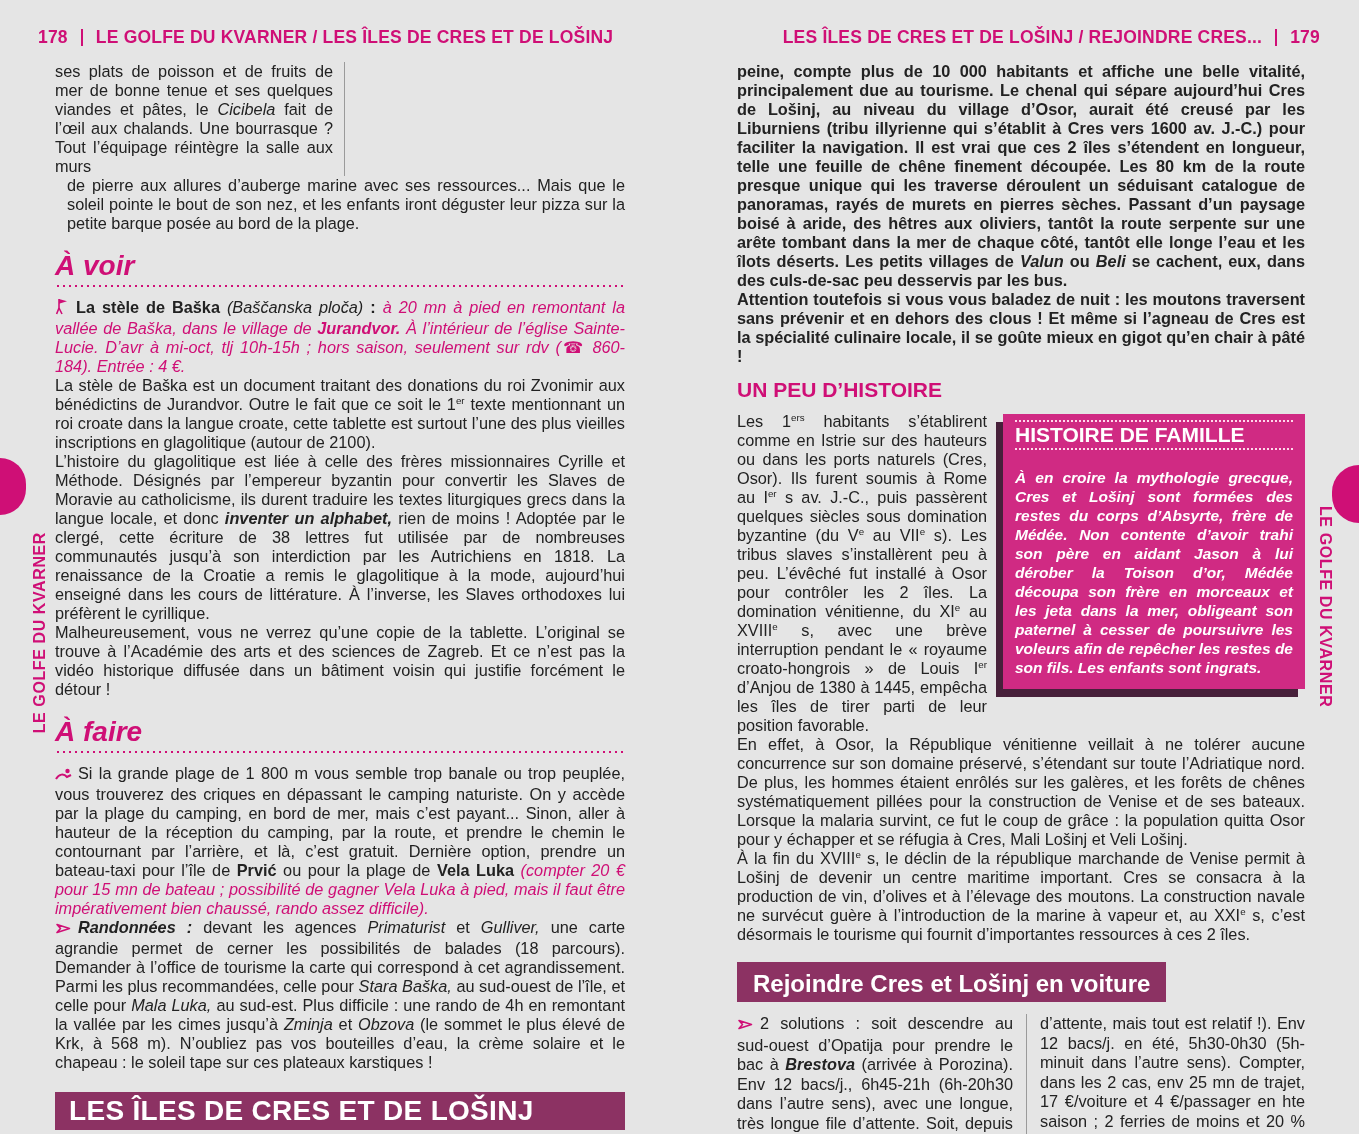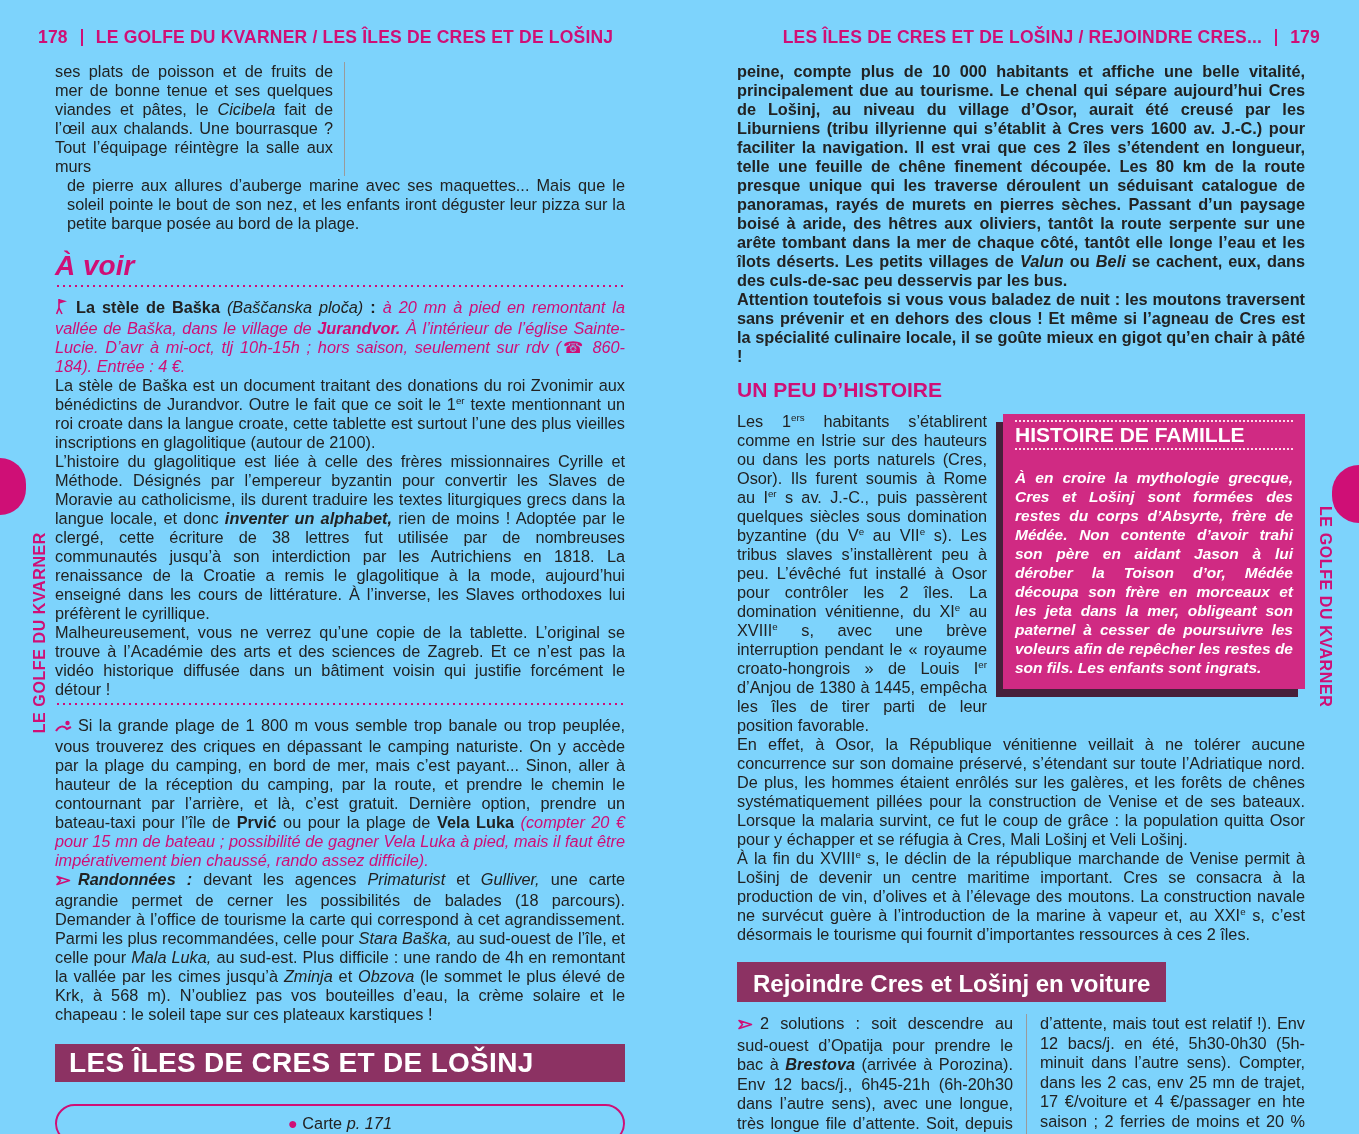--- a/index.html
+++ b/index.html
@@ -1,17 +1,17 @@
 <!DOCTYPE html>
 <html lang="fr"><head>
 <meta charset="utf-8">
 <style>
   html,body{margin:0;padding:0;background:#fff;}
   body{width:1359px;height:1134px;font-family:"Liberation Sans","DejaVu Sans",sans-serif;color:#222;}
-  .spread{position:relative;width:1359px;height:1134px;overflow:hidden;background:#7dd3fc;}
+  .spread{position:relative;width:1359px;height:1134px;overflow:hidden;background:#e5e5e5;}
 
   
   .hdr{position:absolute;top:27px;font-weight:700;font-size:17.5px;color:#cf0f76;letter-spacing:.2px;white-space:nowrap;}
   .hdr-l{left:38px;}
   .hdr-r{right:39px;text-align:right;}
   .hbar{display:inline-block;width:2px;height:17px;background:#cf0f76;margin:0 13px;vertical-align:-3px;}
 
   
   .lp{position:absolute;left:55px;top:62px;width:570px;font-size:16.3px;line-height:19px;text-align:justify;}
   .rp{position:absolute;left:737px;top:62px;width:568px;font-size:16.3px;line-height:19px;text-align:justify;}
@@ -65,35 +65,36 @@
   <div class="hdr hdr-l">
     <span>178</span><span class="hbar"></span><span>LE GOLFE DU KVARNER / LES ÎLES DE CRES ET DE LOŠINJ</span>
   </div>
   <div class="hdr hdr-r">
     <span>LES ÎLES DE CRES ET DE LOŠINJ / REJOINDRE CRES...</span><span class="hbar"></span><span>179</span>
   </div>
 
   <div class="lp">
     <div class="cols">
       <div class="c1 para"><span>ses plats de poisson et de fruits de mer de bonne tenue et ses quelques viandes et pâtes, le </span><span class="i">Cicibela</span><span> fait de l’œil aux chalands. Une bourrasque ? Tout l’équipage réintègre la salle aux murs</span></div>
-      <div class="c2 para"><span>de pierre aux allures d’auberge marine avec ses maquettes... Mais que le soleil pointe le bout de son nez, et les enfants iront déguster leur pizza sur la petite barque posée au bord de la plage.</span></div>
+      <div class="c2 para"><span>de pierre aux allures d’auberge marine avec ses ressources... Mais que le soleil pointe le bout de son nez, et les enfants iront déguster leur pizza sur la petite barque posée au bord de la plage.</span></div>
     </div>
 
     <div class="sec-title">À voir</div>
     <div class="dots"></div>
 
     <p class="para lead"><span class="icon"><svg width="15" height="17" viewBox="0 0 15 17">
             <path d="M4 1 L4 10" stroke="#cf0f76" stroke-width="1.6" fill="none"></path>
             <path d="M4 1 L12 3.2 L4 5.8 Z" fill="#cf0f76"></path>
             <path d="M4 10 L1.6 16 M4 10 L7 16" stroke="#cf0f76" stroke-width="1.6" fill="none"></path>
           </svg></span><span><span class="b">La stèle de Baška </span><span class="i">(Baščanska ploča)</span><span class="b"> : </span><span class="i m">à 20 mn à pied en remontant la vallée de Baška, dans le village de </span><span class="b i m">Jurandvor.</span><span class="i m"> À l’intérieur de l’église Sainte-Lucie. D’avr à mi-oct, tlj 10h-15h ; hors saison, seulement sur rdv (☎ 860-184). Entrée : 4 €.</span></span></p>
     <p class="para"><span>La stèle de Baška est un document traitant des donations du roi Zvonimir aux bénédictins de Jurandvor. Outre le fait que ce soit le 1</span><span class="sup">er</span><span> texte mentionnant un roi croate dans la langue croate, cette tablette est surtout l’une des plus vieilles inscriptions en glagolitique (autour de 2100).</span></p>
     <p class="para"><span>L’histoire du glagolitique est liée à celle des frères missionnaires Cyrille et Méthode. Désignés par l’empereur byzantin pour convertir les Slaves de Moravie au catholicisme, ils durent traduire les textes liturgiques grecs dans la langue locale, et donc </span><span class="b i">inventer un alphabet,</span><span> rien de moins ! Adoptée par le clergé, cette écriture de 38 lettres fut utilisée par de nombreuses communautés jusqu’à son interdiction par les Autrichiens en 1818. La renaissance de la Croatie a remis le glagolitique à la mode, aujourd’hui enseigné dans les cours de littérature. À l’inverse, les Slaves orthodoxes lui préfèrent le cyrillique.</span></p>
     <p class="para"><span>Malheureusement, vous ne verrez qu’une copie de la tablette. L’original se trouve à l’Académie des arts et des sciences de Zagreb. Et ce n’est pas la vidéo historique diffusée dans un bâtiment voisin qui justifie forcément le détour !</span></p>
 
+    <div class="sec-title">À faire</div>
     <div class="dots"></div>
 
     <p class="para lead"><span class="icon"><svg width="17" height="13" viewBox="0 0 17 13">
             <circle cx="12.5" cy="3" r="2.2" fill="#cf0f76"></circle>
             <path d="M1 11 C4 5.5 9 5.5 12 9 L16 7" stroke="#cf0f76" stroke-width="2" fill="none"></path>
           </svg></span><span><span>Si la grande plage de 1 800 m vous semble trop banale ou trop peuplée, vous trouverez des criques en dépassant le camping naturiste. On y accède par la plage du camping, en bord de mer, mais c’est payant... Sinon, aller à hauteur de la réception du camping, par la route, et prendre le chemin le contournant par l’arrière, et là, c’est gratuit. Dernière option, prendre un bateau-taxi pour l’île de </span><span class="b">Prvić</span><span> ou pour la plage de </span><span class="b">Vela Luka </span><span class="i m">(compter 20 € pour 15 mn de bateau ; possibilité de gagner Vela Luka à pied, mais il faut être impérativement bien chaussé, rando assez difficile).</span></span></p>
     <p class="para" style=""><span class="icon"><svg width="17" height="13" viewBox="0 0 17 13">
             <path d="M2 2.5 L14.5 6.5 L2 10.5 L5.5 6.5 Z" fill="none" stroke="#cf0f76" stroke-width="1.6" stroke-linejoin="round"></path>
           </svg></span><span><span class="b i">Randonnées :</span><span> devant les agences </span><span class="i">Primaturist</span><span> et </span><span class="i">Gulliver,</span><span> une carte agrandie permet de cerner les possibilités de balades (18 parcours). Demander à l’office de tourisme la carte qui correspond à cet agrandissement. Parmi les plus recommandées, celle pour </span><span class="i">Stara Baška,</span><span> au sud-ouest de l’île, et celle pour </span><span class="i">Mala Luka,</span><span> au sud-est. Plus difficile : une rando de 4h en remontant la vallée par les cimes jusqu’à </span><span class="i">Zminja</span><span> et </span><span class="i">Obzova</span><span> (le sommet le plus élevé de Krk, à 568 m). N’oubliez pas vos bouteilles d’eau, la crème solaire et le chapeau : le soleil tape sur ces plateaux karstiques !</span></span></p>
 

